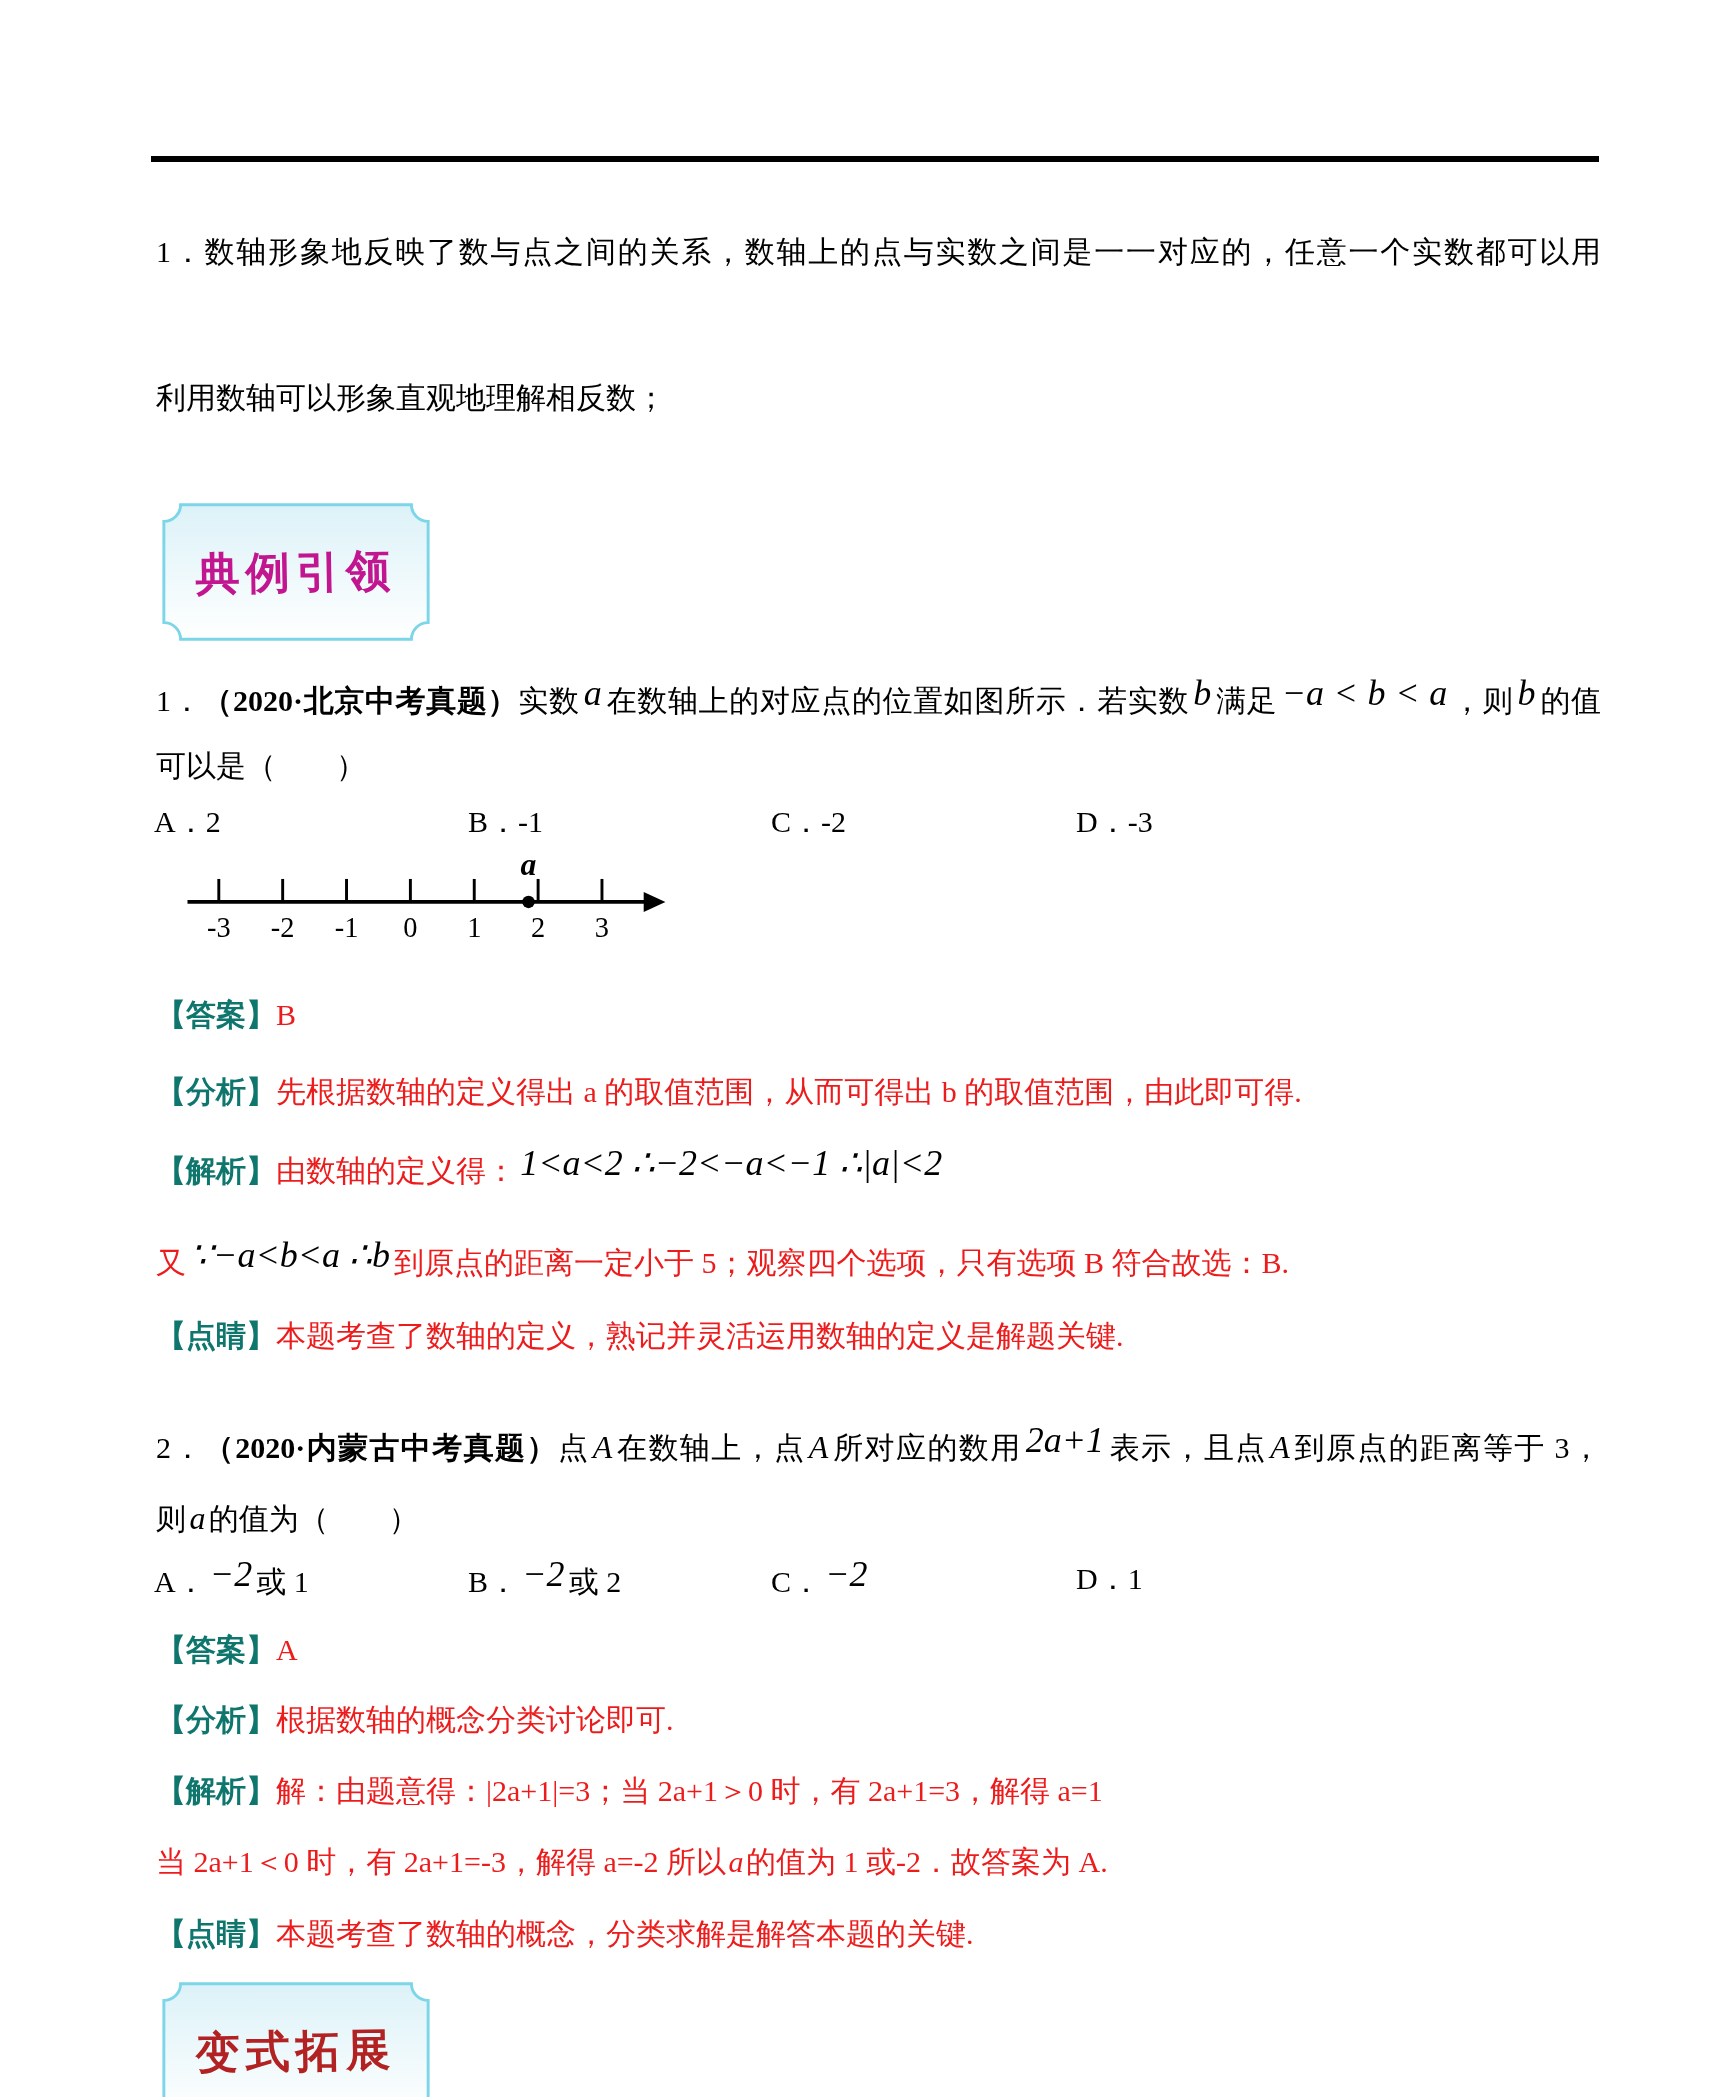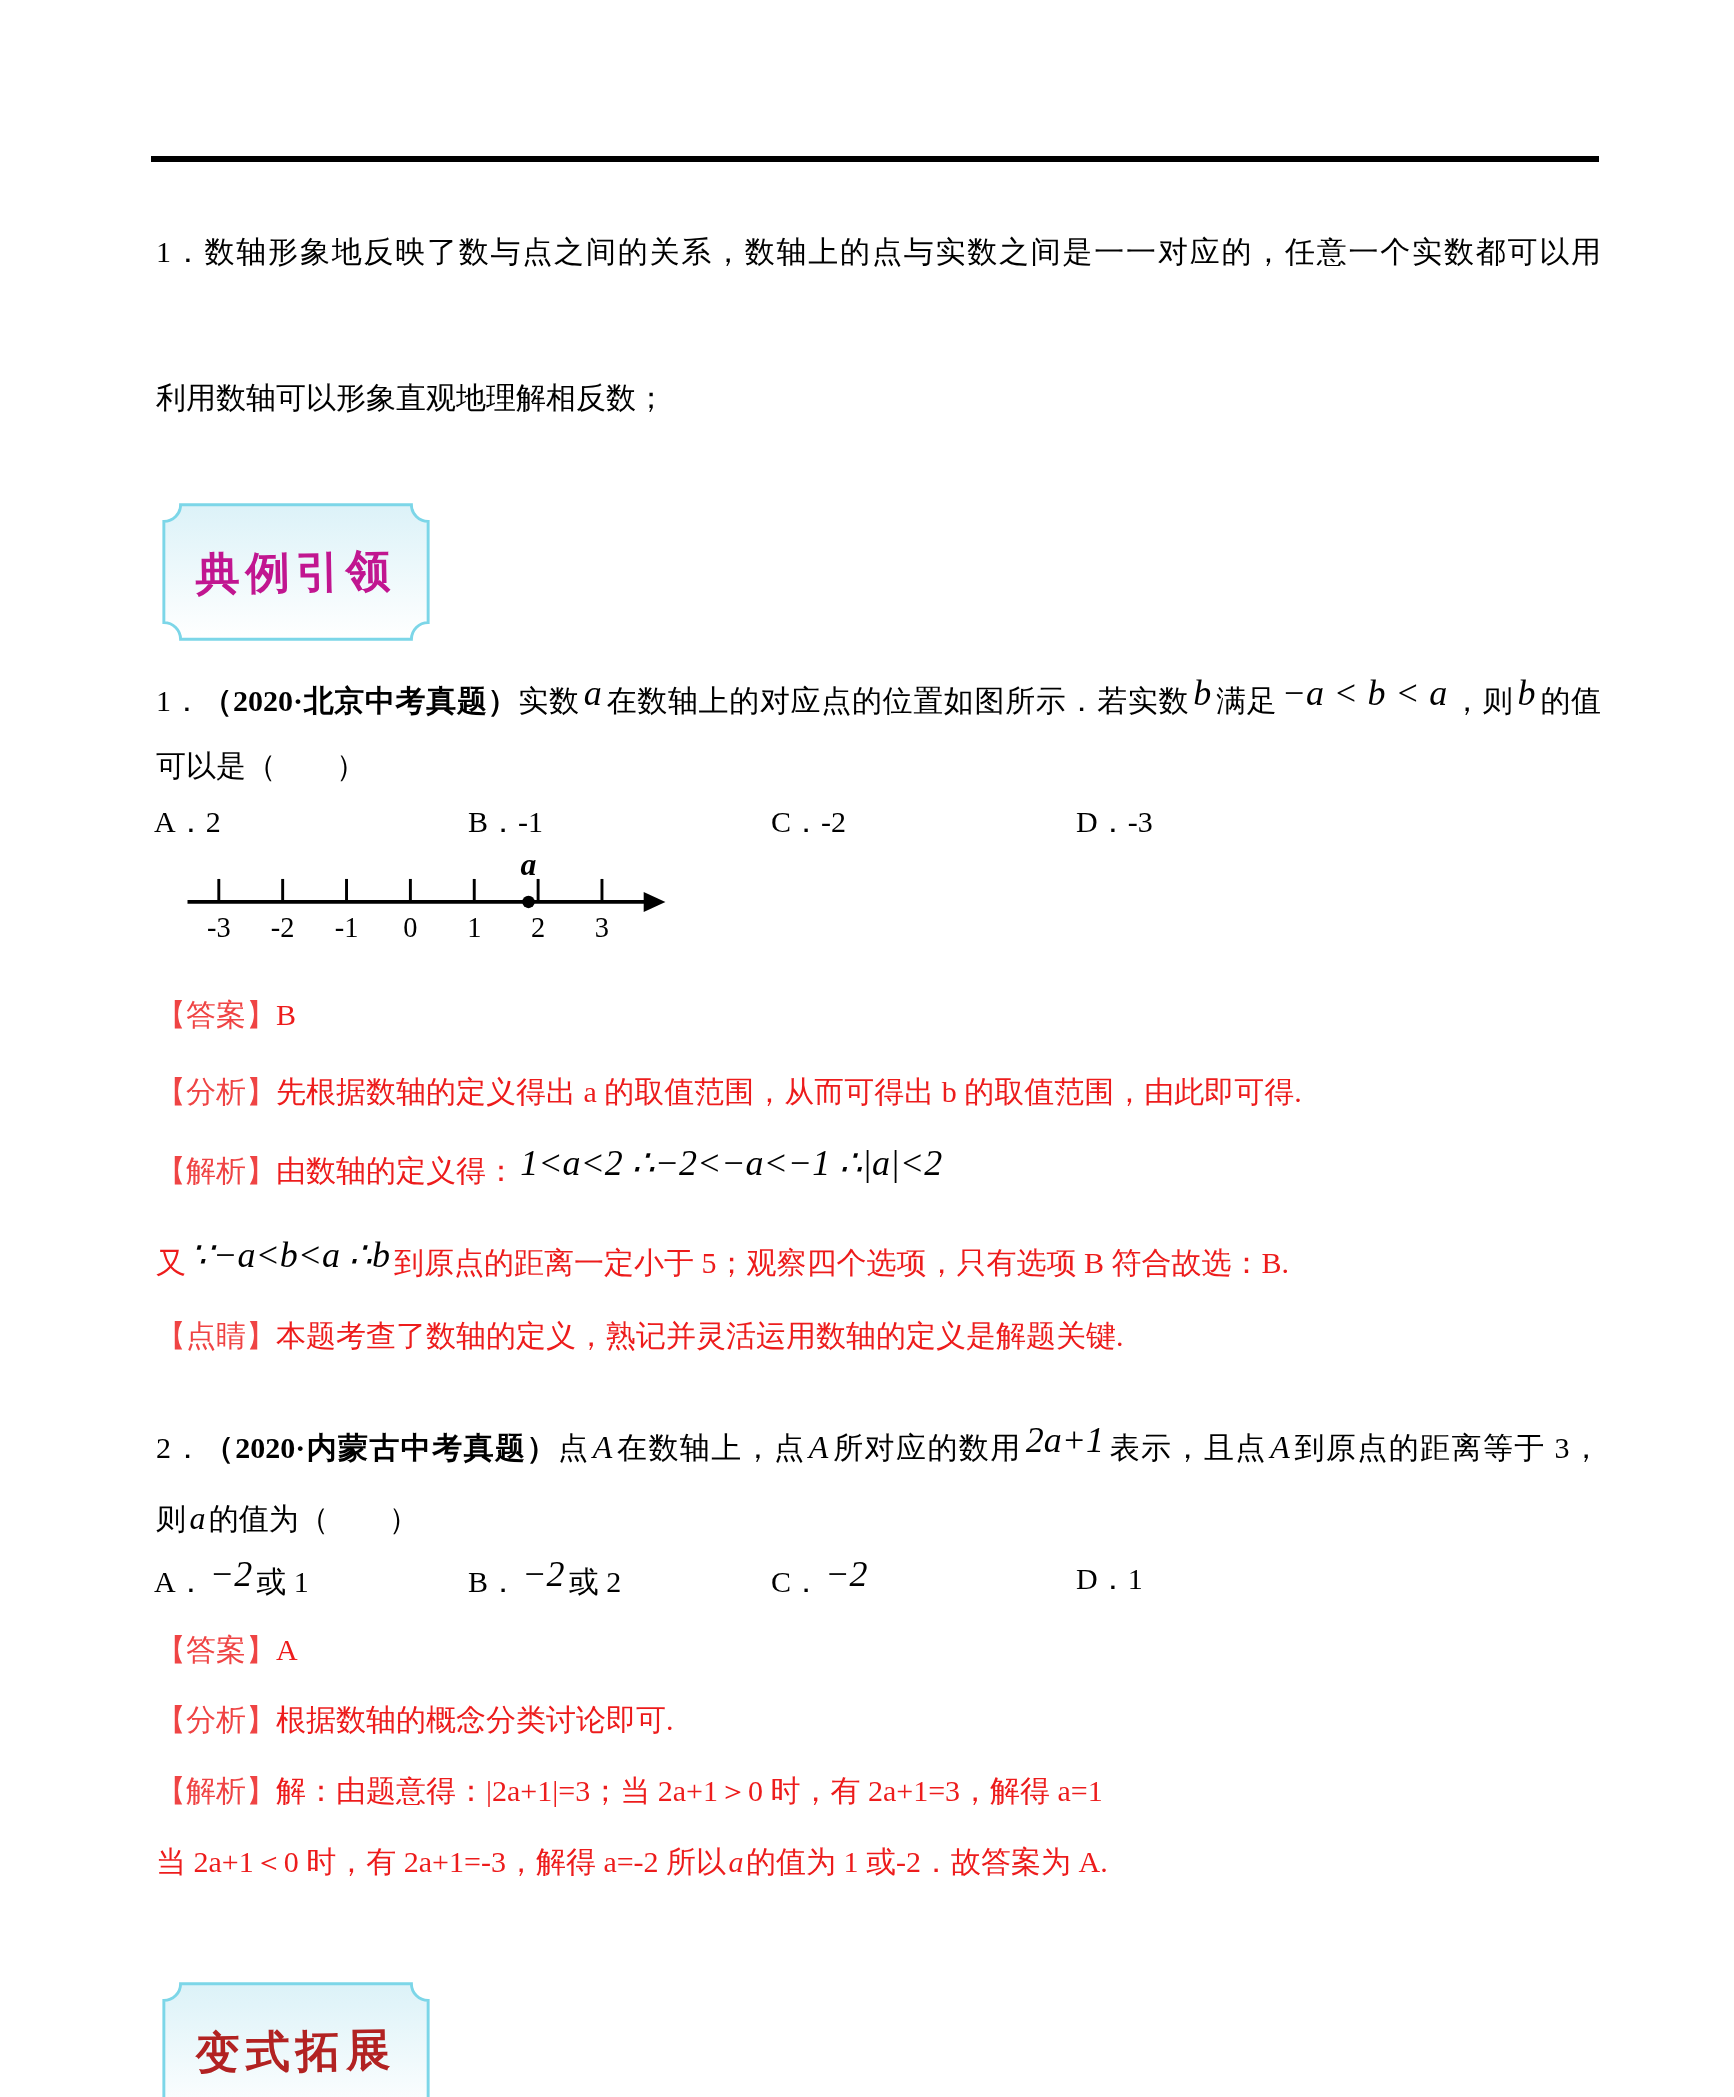--- a/index.html
+++ b/index.html
@@ -20,21 +20,21 @@
   .stretch{
     white-space:normal;width:1445px;
     text-align:justify;text-align-last:justify;margin-top:8px;
   }
   
   .seg-n{}
   .seg-b{font-weight:bold;}
   .seg-m{font-style:italic;font-size:36px;position:relative;top:-5.9px;padding:0 4.2px;}
   .seg-mi{font-style:italic;font-size:32px;padding:0 3.4px;}
   .seg-r{color:#ed1c1c;}
-  .seg-rb{color:#ef4444;font-weight:normal;}
+  .seg-rb{color:#0f766e;font-weight:bold;}
   .seg-ri{color:#ed1c1c;font-style:italic;padding:0 2.5px;}
   .opt{position:absolute;font-size:30px;white-space:nowrap;}
   .badge{position:absolute;left:162px;width:268px;height:138px;text-align:right;}
   .badge svg{display:block;}
   .badge-text1{fill:#c11690;font-weight:bold;font-family:"Liberation Serif","DejaVu Serif",serif;}
   .badge-text2{fill:#b22222;font-weight:bold;font-family:"Liberation Serif","DejaVu Serif",serif;}
   .figure{position:absolute;left:176px;top:856px;width:503px;height:96px;}
   .nl-axis{stroke:#000;stroke-width:9;}
   .nl-tick{stroke:#000;stroke-width:7;}
   .nl-label{font-size:68px;font-family:"Liberation Serif","DejaVu Serif",serif;fill:#000;}
@@ -105,20 +105,21 @@
 
   <div class="opt" style="left:154px;top:1559px"><span class="seg-n">A．</span><span class="seg-m">−2</span><span class="seg-n">或 1</span></div>
   <div class="opt" style="left:468px;top:1559px"><span class="seg-n">B．</span><span class="seg-m">−2</span><span class="seg-n">或 2</span></div>
   <div class="opt" style="left:771px;top:1559px"><span class="seg-n">C．</span><span class="seg-m">−2</span></div>
   <div class="opt" style="left:1076px;top:1559px"><span class="seg-n">D．1</span></div>
 
   <div class="line" style="top:1630px"><span class="seg-rb">【答案】</span><span class="seg-r">A</span></div>
   <div class="line" style="top:1700px"><span class="seg-rb">【分析】</span><span class="seg-r">根据数轴的概念分类讨论即可.</span></div>
   <div class="line" style="top:1771px"><span class="seg-rb">【解析】</span><span class="seg-r">解：由题意得：|2a+1|=3；当 2a+1＞0 时，有 2a+1=3，解得 a=1</span></div>
   <div class="line" style="top:1842px"><span class="seg-r">当 2a+1＜0 时，有 2a+1=-3，解得 a=-2 所以</span><span class="seg-ri">a</span><span class="seg-r">的值为 1 或-2．故答案为 A.</span></div>
+  <div class="line" style="top:1914px"><span class="seg-rb">【点睛】</span><span class="seg-r">本题考查了数轴的概念，分类求解是解答本题的关键.</span></div>
 
   <div class="badge" style="top:1982px">
     <svg width="268" height="138" viewBox="0 0 640 330">
       <defs>
         <linearGradient id="bgrad2" x1="0" y1="0" x2="0" y2="1">
           <stop offset="0" stop-color="#dcf2f8"></stop>
           <stop offset="1" stop-color="#ffffff"></stop>
         </linearGradient>
       </defs>
       <path d="M 44,4 L 596,4 A 40 40 0 0 0 636,44 L 636,286 A 40 40 0 0 0 596,326 L 44,326 A 40 40 0 0 0 4,286 L 4,44 A 40 40 0 0 0 44,4 Z" fill="url(#bgrad2)" stroke="#7cd6e8" stroke-width="7"></path>

